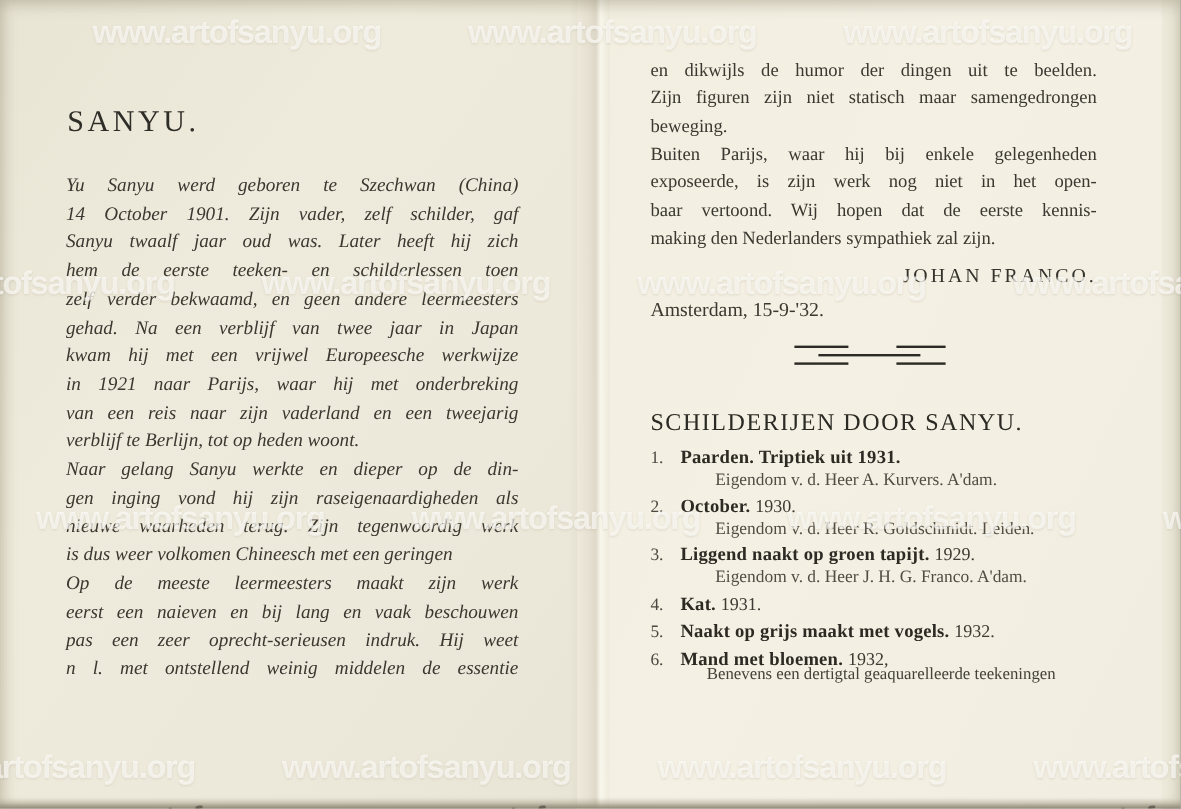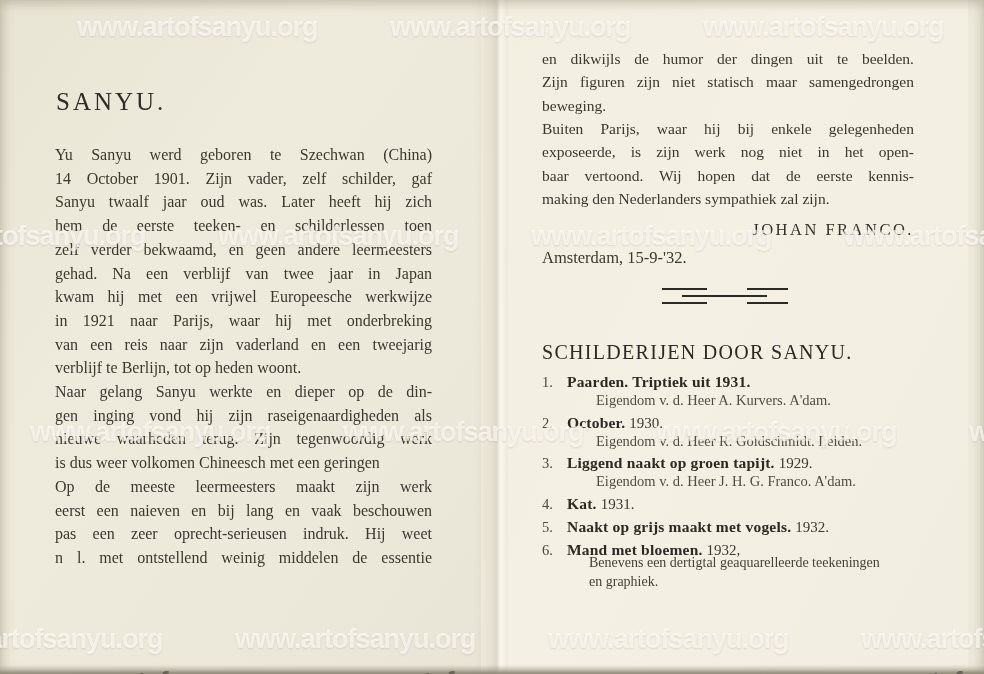--- a/index.html
+++ b/index.html
@@ -21,21 +21,21 @@
                 inset 5px 0 12px rgba(95,84,56,.10), inset -5px 0 12px rgba(95,84,56,.08);
   }
 
   
   .lp-heading {
     position:absolute; left:56px; top:88px;
     font-size:25px; letter-spacing:3px; color:#2f2d28; font-weight:normal; margin:0;
   }
   .lp-body {
     position:absolute; left:55px; top:143px; width:377px;
-    font-size:16px; line-height:23.7px; color:#3b3831;
+    font-size:16px; line-height:23.7px; color:#3b3831;font-style:italic;
   }
   .line { text-align:justify; text-align-last:justify; }
   .para.endshort .line:last-child { text-align-last:left; }
 
   
   .rp-para { position:absolute; left:61px; width:372px; font-size:15.5px; line-height:23.4px; color:#3b3831; }
   .rp-para1 { top:47px; }
   .rp-para2 { top:117px; }
   .rp-signature {
     position:absolute; left:61px; top:220px; width:372px; text-align:right;
@@ -182,21 +182,20 @@
         <span class="cat-num">6.</span>
         <span class="cat-text">
           <span class="cat-title-line"><span class="cat-title">Mand met bloemen.</span> <span class="cat-year">1932,</span></span>
           <span class="cat-owner" style="display:block"></span>
         </span>
       </li>
       </ol>
 
     <div class="closing">
         <div class="closing-line">Benevens een dertigtal geaquarelleerde teekeningen</div>
-        <div class="closing-line">en graphiek.</div>
       </div>
   </div>
 
   <div class="gutter"></div>
   <div class="vignette"></div>
 
   <div class="wm-layer" id="wm-layer">
       <span class="wm" style="left: 77px; top: 12px;">www.artofsanyu.org</span>
       <span class="wm" style="left: 390px; top: 12px;">www.artofsanyu.org</span>
       <span class="wm" style="left: 703px; top: 12px;">www.artofsanyu.org</span>

